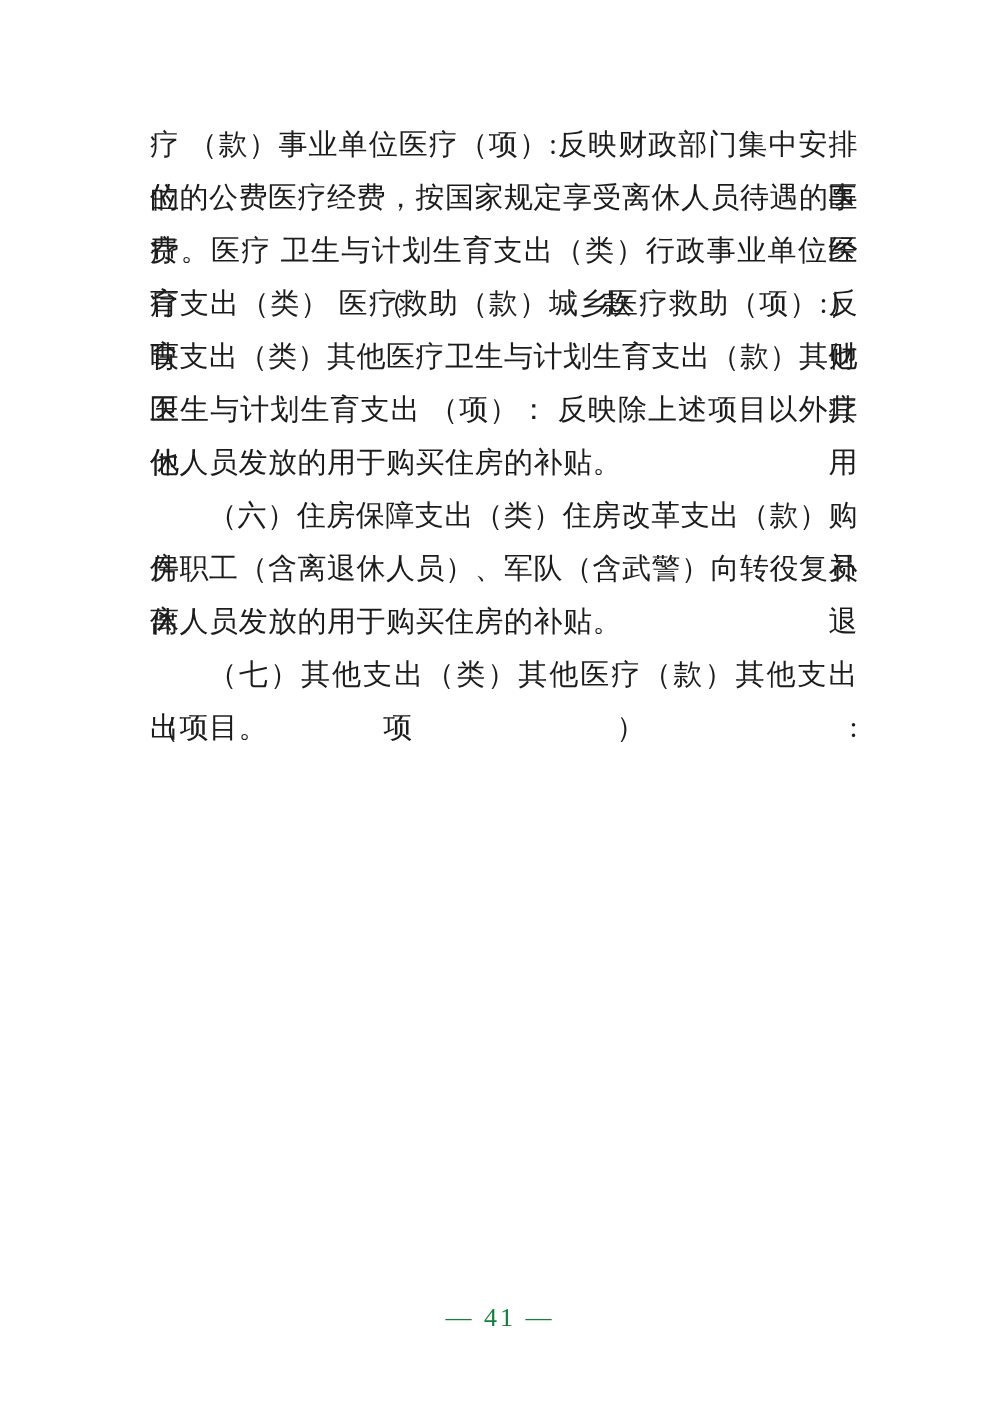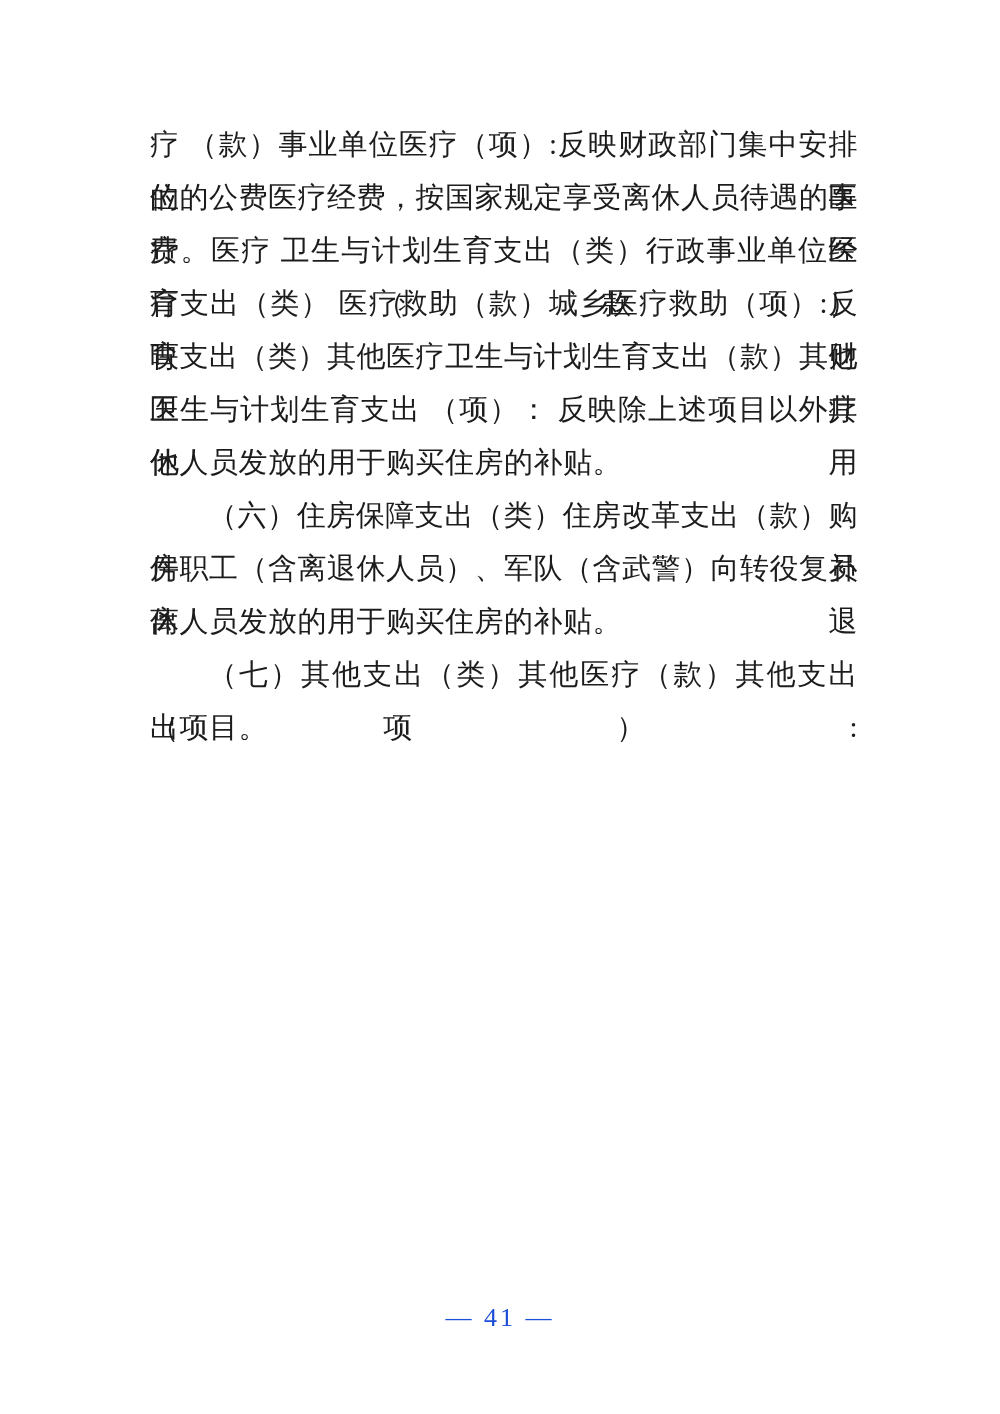--- a/index.html
+++ b/index.html
@@ -38,21 +38,21 @@
   .line.para-end {
     text-align-last: left;
   }
   .footer {
     position: absolute;
     left: 0;
     top: 1303px;
     width: 1000px;
     text-align: center;
     font-size: 26px;
-    color: #1d4ed8;
+    color: #15803d;
     letter-spacing: 3px;
   }
 </style>
 </head>
 <body>
 
 <div class="page">
   <div class="textblock">
       <div class="line">疗 （款）事业单位医疗（项）:反映财政部门集中安排的事</div>
       <div class="line">位的公费医疗经费，按国家规定享受离休人员待遇的医疗经</div>

